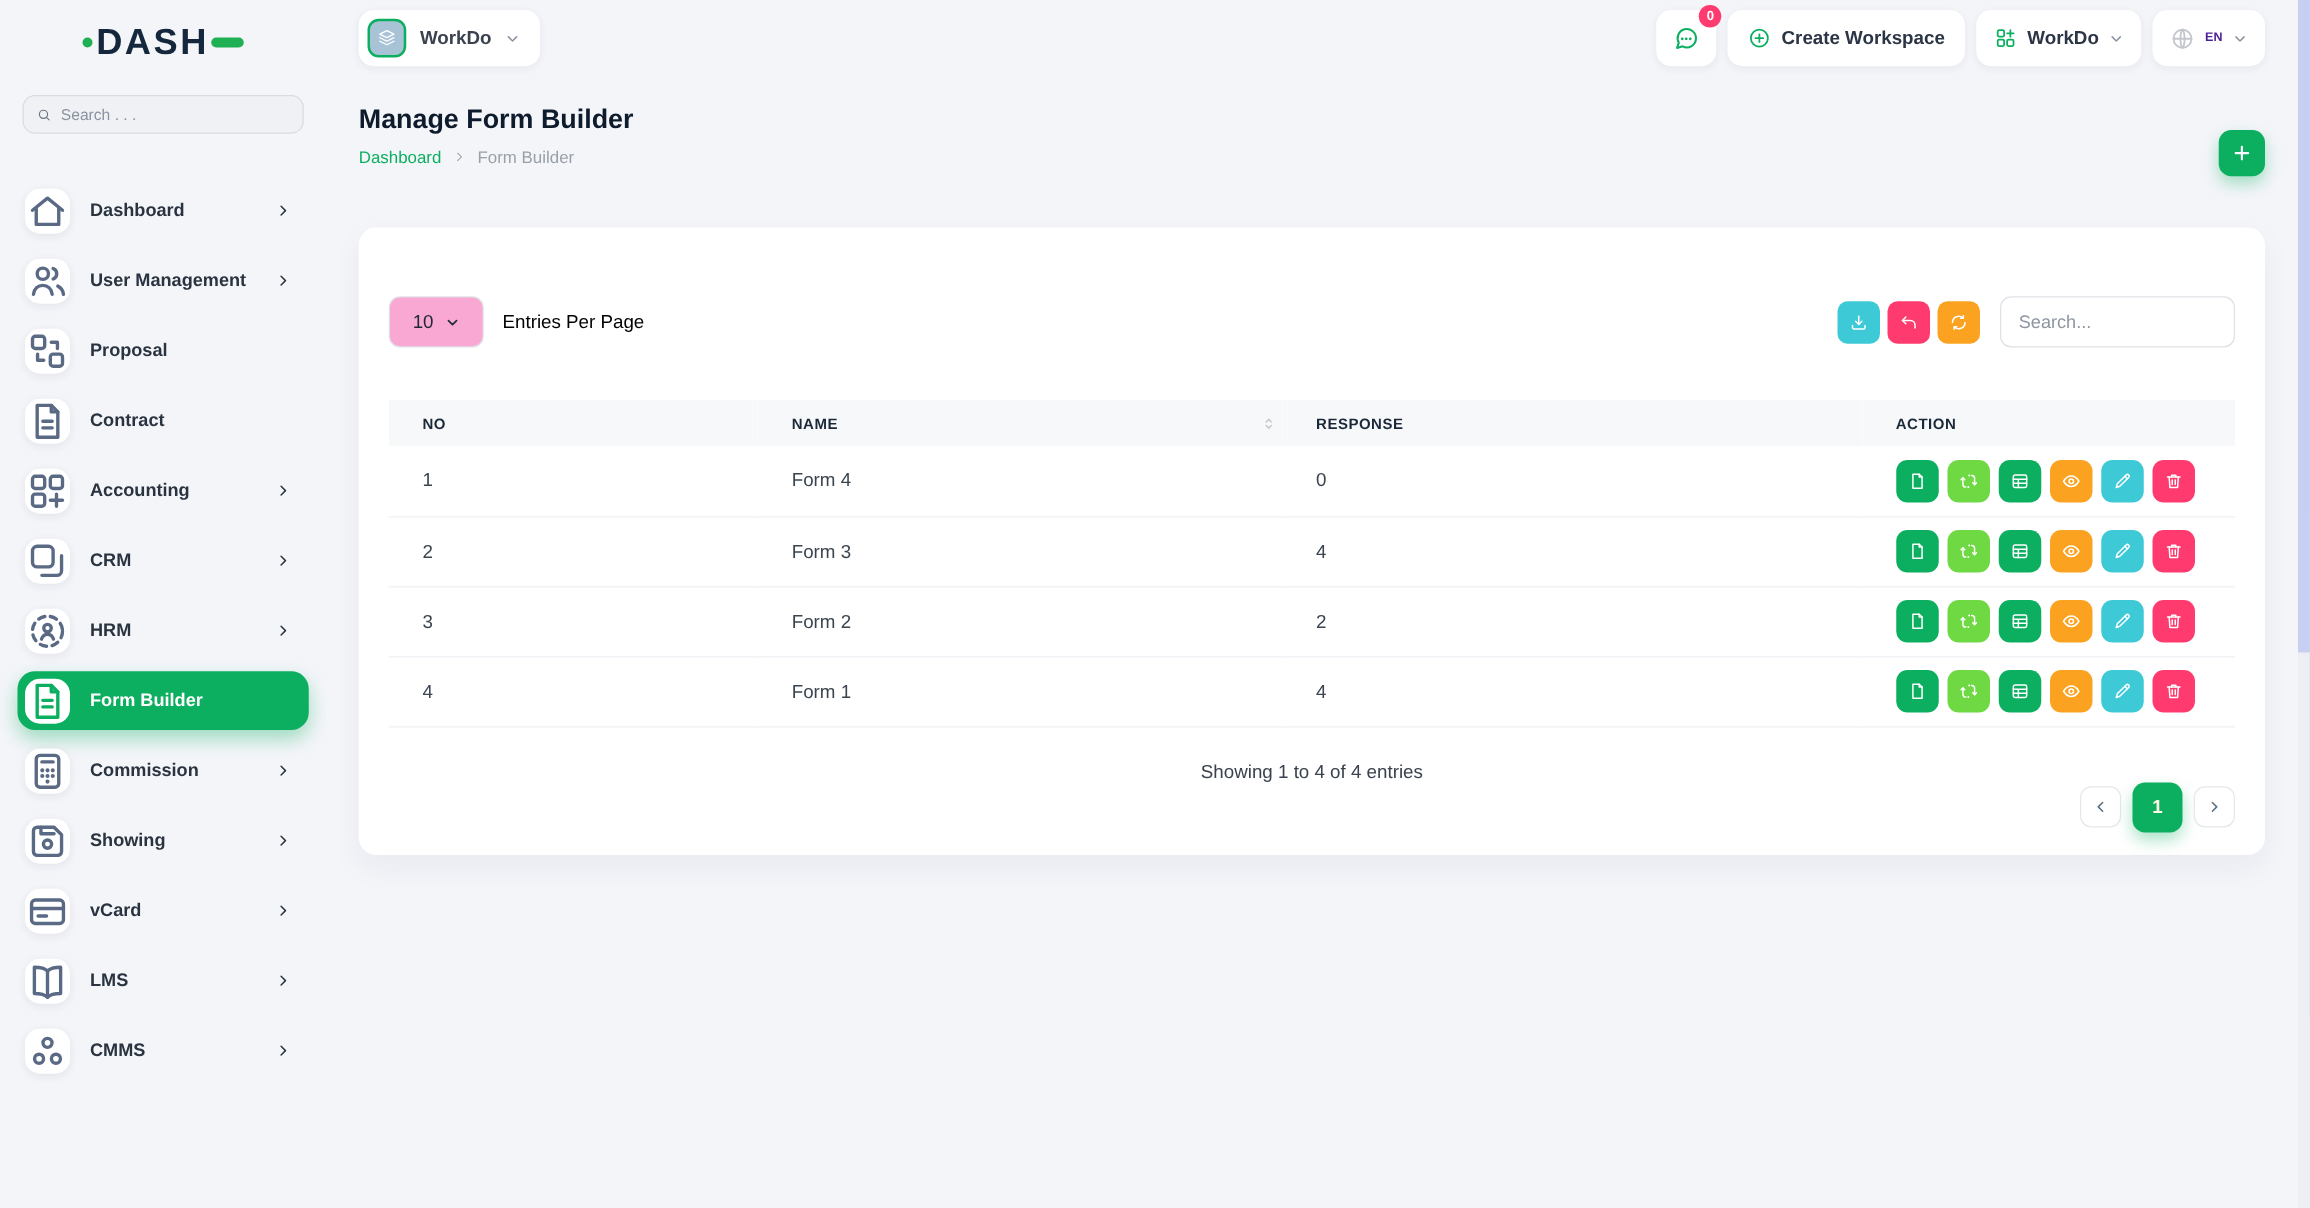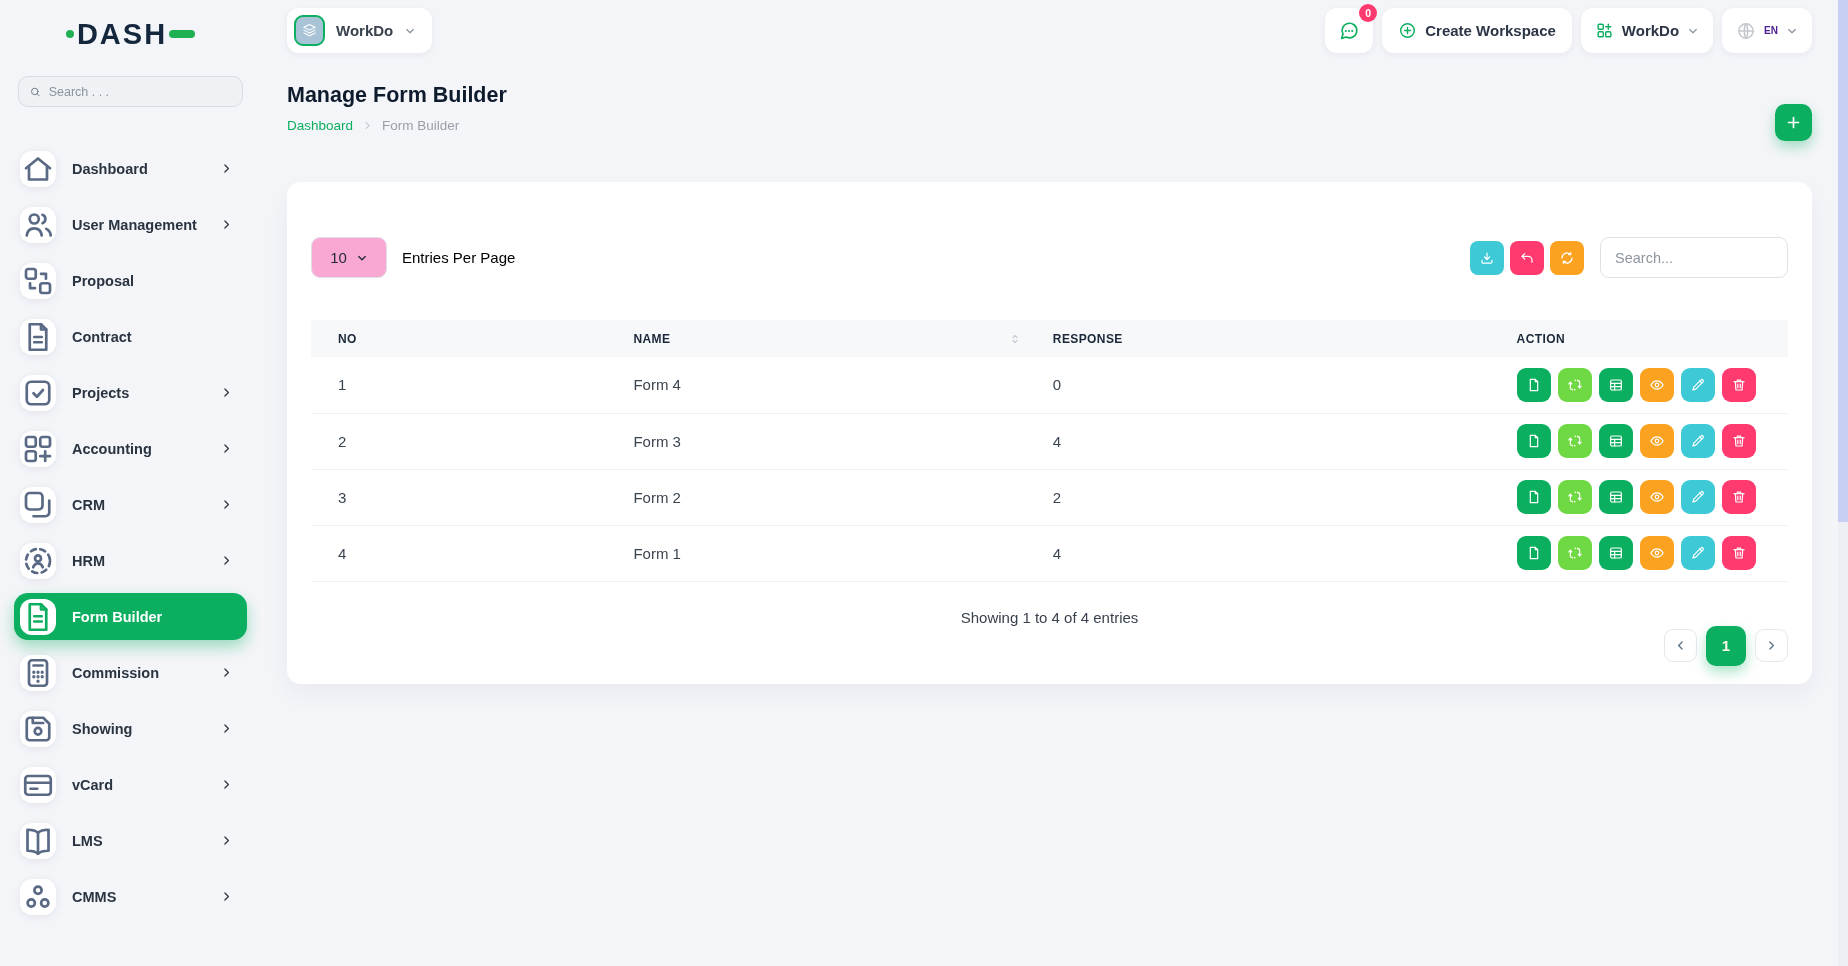--- a/index.html
+++ b/index.html
@@ -183,34 +183,20 @@
         </div>
         <div class="side-item">
           <span class="side-icon icon">
             <svg viewBox="0 0 24 24" fill="none" stroke="currentColor" stroke-width="1.8" stroke-linecap="round" stroke-linejoin="round">
               <path d="M6.5 3.5h7.5l3.5 3.5v13.5h-11z"></path>
               <path d="M14 3.5V7h3.5"></path>
               <path d="M9.5 12h5M9.5 15.5h5"></path>
             </svg>
           </span>
           <span class="side-label">Contract</span>
-        </div>
-        <div class="side-item">
-          <span class="side-icon icon">
-            <svg viewBox="0 0 24 24" fill="none" stroke="currentColor" stroke-width="1.8" stroke-linecap="round" stroke-linejoin="round">
-              <rect x="4.5" y="4.5" width="15" height="15" rx="3"></rect>
-              <path d="M9 12.2l2.3 2.3 4-4.5"></path>
-            </svg>
-          </span>
-          <span class="side-label">Projects</span>
-          <span class="side-chev icon">
-            <svg viewBox="0 0 24 24" fill="none" stroke="currentColor" stroke-width="1.8" stroke-linecap="round" stroke-linejoin="round">
-              <path d="M9 5.5l6.5 6.5L9 18.5"></path>
-            </svg>
-          </span>
         </div>
         <div class="side-item">
           <span class="side-icon icon">
             <svg viewBox="0 0 24 24" fill="none" stroke="currentColor" stroke-width="1.8" stroke-linecap="round" stroke-linejoin="round">
               <rect x="4" y="4" width="6.5" height="6.5" rx="1.5"></rect>
               <rect x="13.5" y="4" width="6.5" height="6.5" rx="1.5"></rect>
               <rect x="4" y="13.5" width="6.5" height="6.5" rx="1.5"></rect>
               <path d="M16.8 13.5V20M13.5 16.8H20"></path>
             </svg>
           </span>

